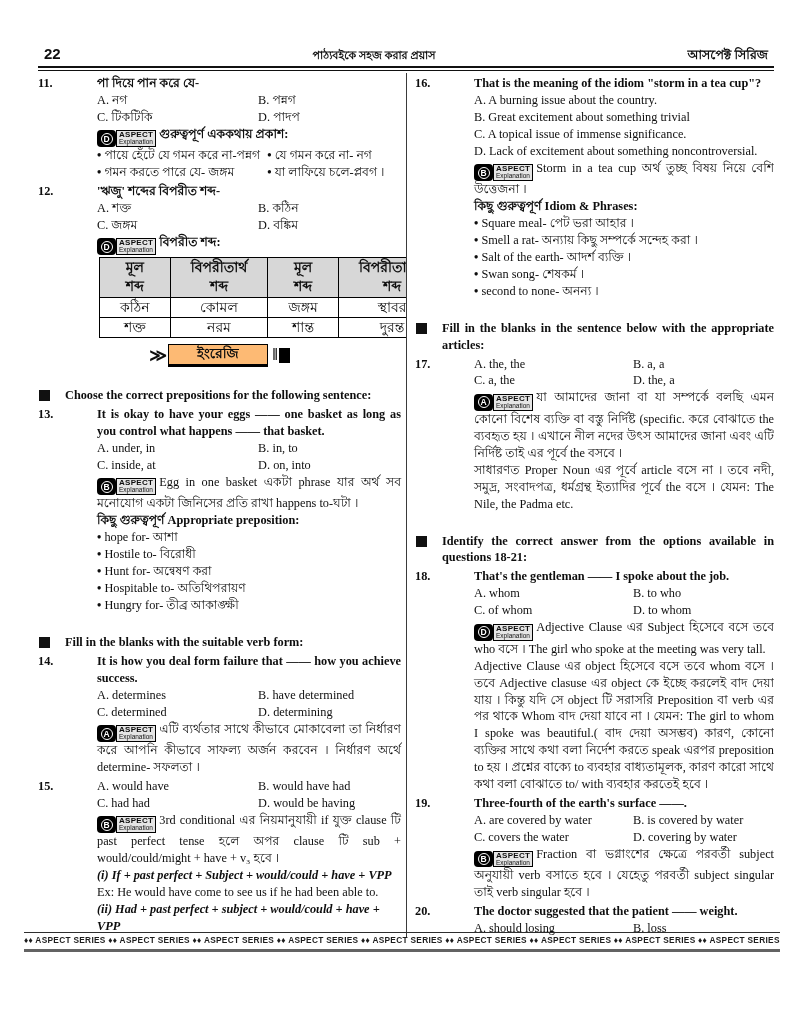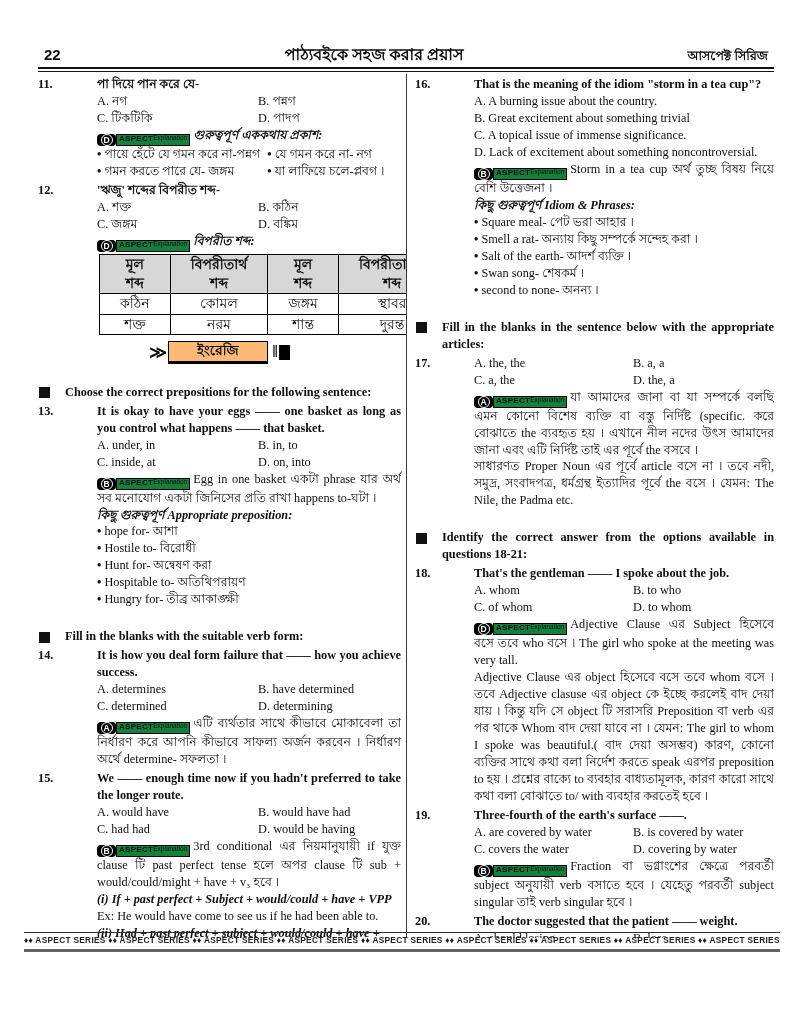--- a/index.html
+++ b/index.html
@@ -3,49 +3,49 @@
 <meta charset="utf-8">
 <style>
   * { box-sizing:border-box; margin:0; padding:0; }
   html,body { width:800px; height:1035px; background:#fff; }
   body { font-family:"Liberation Serif","DejaVu Serif",serif; font-size:12.3px; line-height:1.38; color:#0e0e0e; position:relative; overflow:hidden; }
   .page { position:absolute; inset:0; padding:44px 26px 0 38px; }
 
   
   .hrow { display:flex; align-items:baseline; font-weight:bold; padding:0 6px; }
   .pageno { font-family:"Liberation Sans","DejaVu Sans",sans-serif; font-size:15px; }
-  .hcenter { flex:1; text-align:center; font-size:16px; }
+  .hcenter { flex:1; text-align:center; font-size:11px; }
   .hright { font-size:12.5px; }
   .hrule { border-top:2.5px solid #111; border-bottom:1.5px solid #111; height:5px; margin-top:1px; }
 
   
   .columns { display:flex; height:864px; overflow:hidden; margin-top:2px; }
   .col { width:50%; overflow:hidden; }
   .col-left { padding-right:5px; }
   .col-right { border-left:1.5px solid #3a3a3a; padding-left:8px; }
 
   
   .q { display:flex; margin-top:2px; }
   .qnum { flex:0 0 27px; font-weight:bold; }
   .qbody { flex:1; min-width:0;margin-left:32px; }
   .qtext { font-weight:bold; text-align:justify; }
   .opts2 { display:grid; grid-template-columns:53% 47%; }
   .opts1 { display:grid; grid-template-columns:100%; }
   .expp { text-align:justify; }
-  .subhead { font-weight:bold;font-style:italic; }
+  .subhead { font-weight:bold; }
   .bli { display:block; }
   .bli::before { content:"• "; font-weight:bold; }
   .b2col { display:grid; grid-template-columns:56% 44%; }
   .formula { font-weight:bold; font-style:italic; }
 
   
   .badge { display:inline-flex; align-items:stretch; vertical-align:-4px; margin-right:3px; }
   .bl { background:#000; border-radius:4px; width:19px; display:inline-flex; align-items:center; justify-content:center; }
   .blc { color:#fff; border:1px solid #fff; border-radius:50%; width:12px; height:12px; font-size:8.5px; line-height:10.5px; text-align:center; font-weight:bold; font-family:"Liberation Sans","DejaVu Sans",sans-serif; }
-  .bb { border:1px solid #000; display:inline-flex; justify-content:center; padding:0 2px; line-height:1; font-family:"Liberation Sans","DejaVu Sans",sans-serif; background:#15803d; }
+  .bb { border:1px solid #000; display:inline-flex; flex-direction:column; justify-content:center; padding:0 2px; line-height:1; font-family:"Liberation Sans","DejaVu Sans",sans-serif; background:#e5e5e5; }
   .b1 { font-weight:bold; font-size:8px; letter-spacing:.3px; }
   .b2 { font-size:6.5px; }
 
   
   .wt { border-collapse:collapse; margin:2px 0 2px 2px; width:99%; border:1.5px solid #000; }
   .wt th,.wt td { border:1px solid #000; text-align:center; padding:0 20px; font-size:14px; }
   .wt th { background:#d7d7d7; }
 
   
   .banner { display:flex; align-items:center; justify-content:center; margin:4px 0 1px; }
@@ -223,21 +223,20 @@
                   <span class="b2">Explanation</span>
                 </span>
               </span><span>এটি ব্যর্থতার সাথে কীভাবে মোকাবেলা তা নির্ধারণ করে আপনি কীভাবে সাফল্য অর্জন করবেন । নির্ধারণ অর্থে determine- সফলতা ।</span>
           </div>
         </div>
       </div>
 
       <div class="q">
         <span class="qnum">15.</span>
         <div class="qbody">
-          <div class="qtext">We —— enough time now if you hadn't preferred to take the longer route.</div>
           <div class="opts2">
             <span>A. would have</span>
             <span>B. would have had</span>
             <span>C. had had</span>
             <span>D. would be having</span>
           </div>
           <div class="expp">
             <span class="badge">
                 <span class="bl">
                   <span class="blc">B</span>

